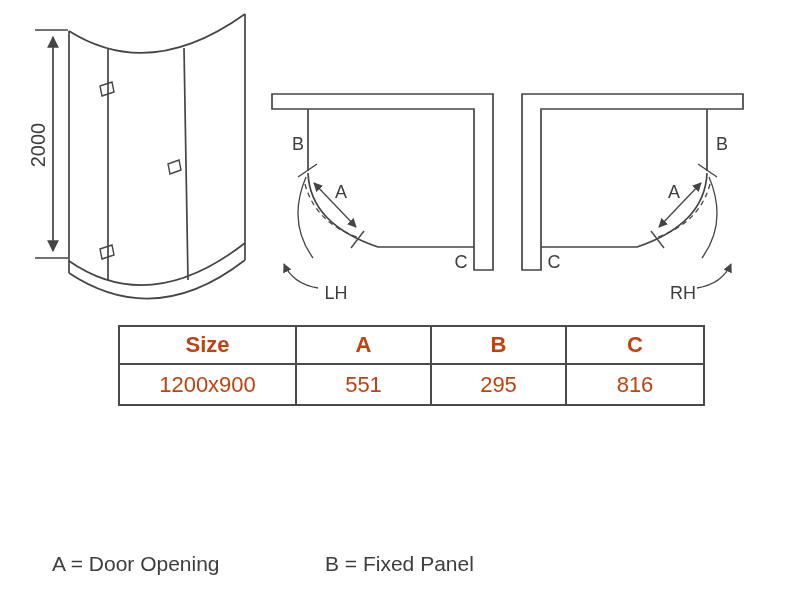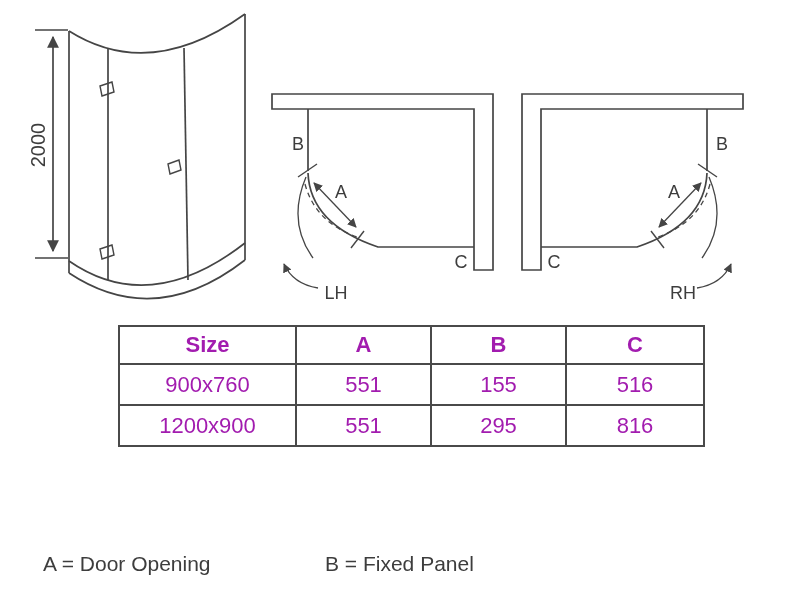--- a/index.html
+++ b/index.html
@@ -4,27 +4,27 @@
 <style>
   html,body{margin:0;padding:0;background:#fff;}
   #page{position:relative;width:800px;height:600px;background:#ffffff;overflow:hidden;
         font-family:"Liberation Sans", sans-serif;color:#3d3d3d;}
   svg text{font-family:"Liberation Sans", sans-serif;fill:#3d3d3d;}
   #drawings{position:absolute;left:0;top:0;}
   
   #spec-table{position:absolute;left:118px;top:325px;border-collapse:collapse;
               table-layout:fixed;width:577px;}
   #spec-table th,#spec-table td{border:2px solid #4a4a4a;text-align:center;
-              vertical-align:middle;font-size:22px;color:#a21caf;padding:0;}
+              vertical-align:middle;font-size:22px;color:#c2410c;padding:0;}
   #spec-table th{font-weight:bold;height:36px;}
   #spec-table td{font-weight:normal;height:39px;}
   .col-size{width:175px;} .col-a{width:133px;} .col-b{width:133px;} .col-c{width:136px;}
   
   .legend-item{position:absolute;top:552px;font-size:21px;color:#3d3d3d;white-space:nowrap;}
-  #legend-a{left:43px;} #legend-b{left:325px;text-align:right;} #legend-c{left:594px;}
+  #legend-a{left:52px;} #legend-b{left:325px;text-align:right;} #legend-c{left:594px;}
 </style>
 </head>
 <body>
 
 <div id="page">
 
   <svg id="drawings" width="800" height="600" viewBox="0 0 800 600">
     <defs>
       <marker id="arr" viewBox="0 0 10 10" refX="9" refY="5" markerWidth="7" markerHeight="7" orient="auto-start-reverse">
         <path d="M0,0 L10,5 L0,10 Z" fill="#454545"></path>
@@ -91,26 +91,20 @@
 
   <table id="spec-table">
     <tbody>
         <tr>
       <th class="col-size">Size</th>
       <th class="col-a">A</th>
       <th class="col-b">B</th>
       <th class="col-c">C</th>
     </tr>
     <tr>
-      <td>900x760</td>
-      <td>551</td>
-      <td>155</td>
-      <td>516</td>
-    </tr>
-    <tr>
       <td>1200x900</td>
       <td>551</td>
       <td>295</td>
       <td>816</td>
     </tr>
   </tbody>
     </table>
 
   <span id="legend-a" class="legend-item">A = Door Opening</span>
   <span id="legend-b" class="legend-item">B = Fixed Panel</span>

